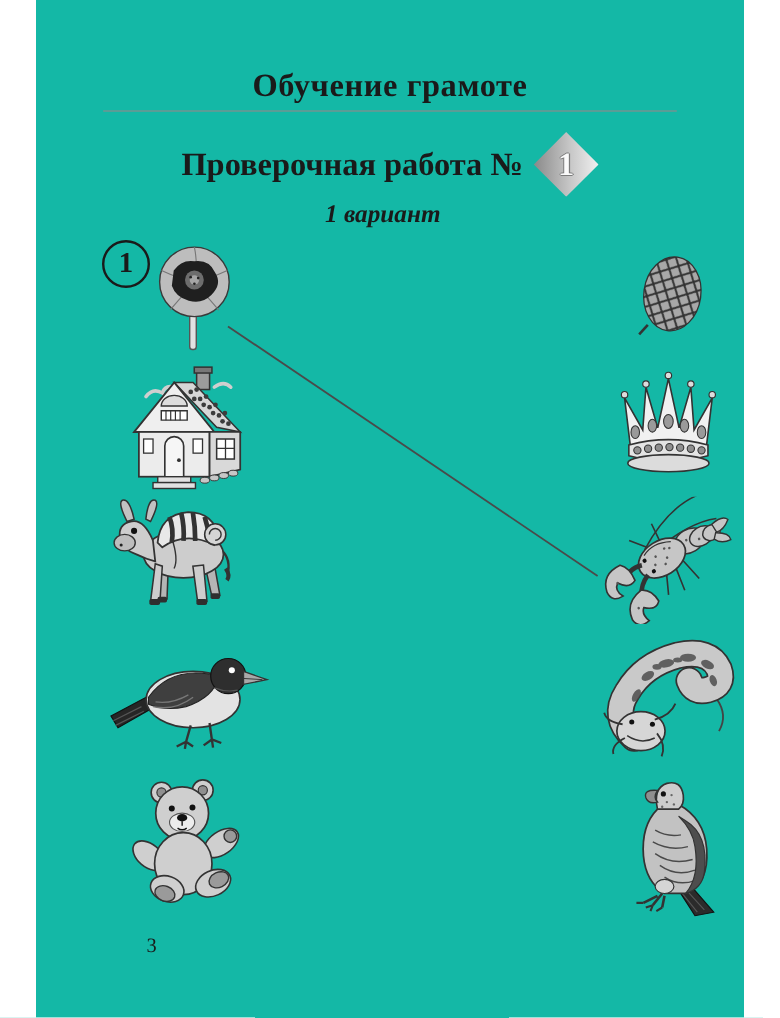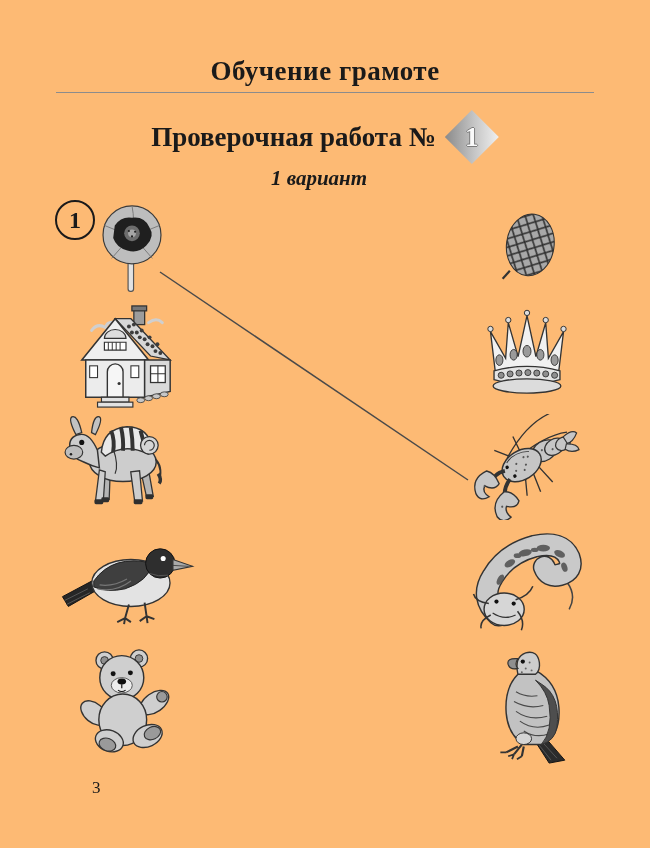--- a/index.html
+++ b/index.html
@@ -1,18 +1,18 @@
 <!DOCTYPE html>
 <html><head>
 <meta charset="utf-8">
 <style>
   html,body { margin:0; padding:0; background:#ffffff; }
   .page {
-    position:relative; width:650px; height:848px; margin:0 auto;
-    background:#fdba74; overflow:hidden;
+    position:relative; width:590px; height:848px; margin:0 auto;
+    background:#14b8a6; overflow:hidden;
     font-family:"Liberation Serif", serif; color:#1a1a1a;
   }
   .page-title {
     position:absolute; top:56px; left:0; right:0;
     text-align:center; font-size:27px; font-weight:bold; letter-spacing:0.5px;
     margin:0;
   }
   .header-rule {
     position:absolute; top:92px; left:56px; right:56px;
     border-top:1.2px solid #8c8c8c; height:0;

